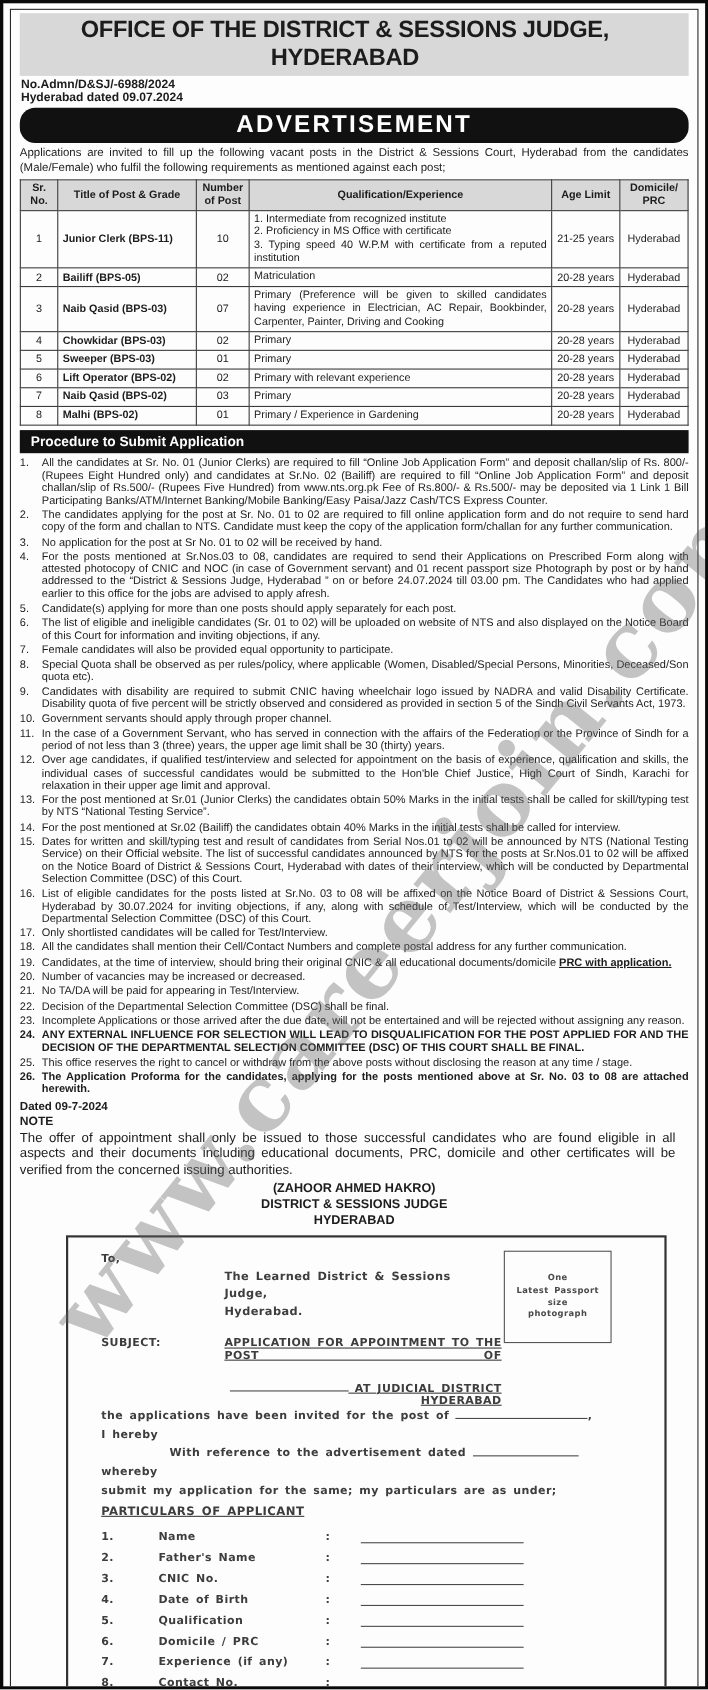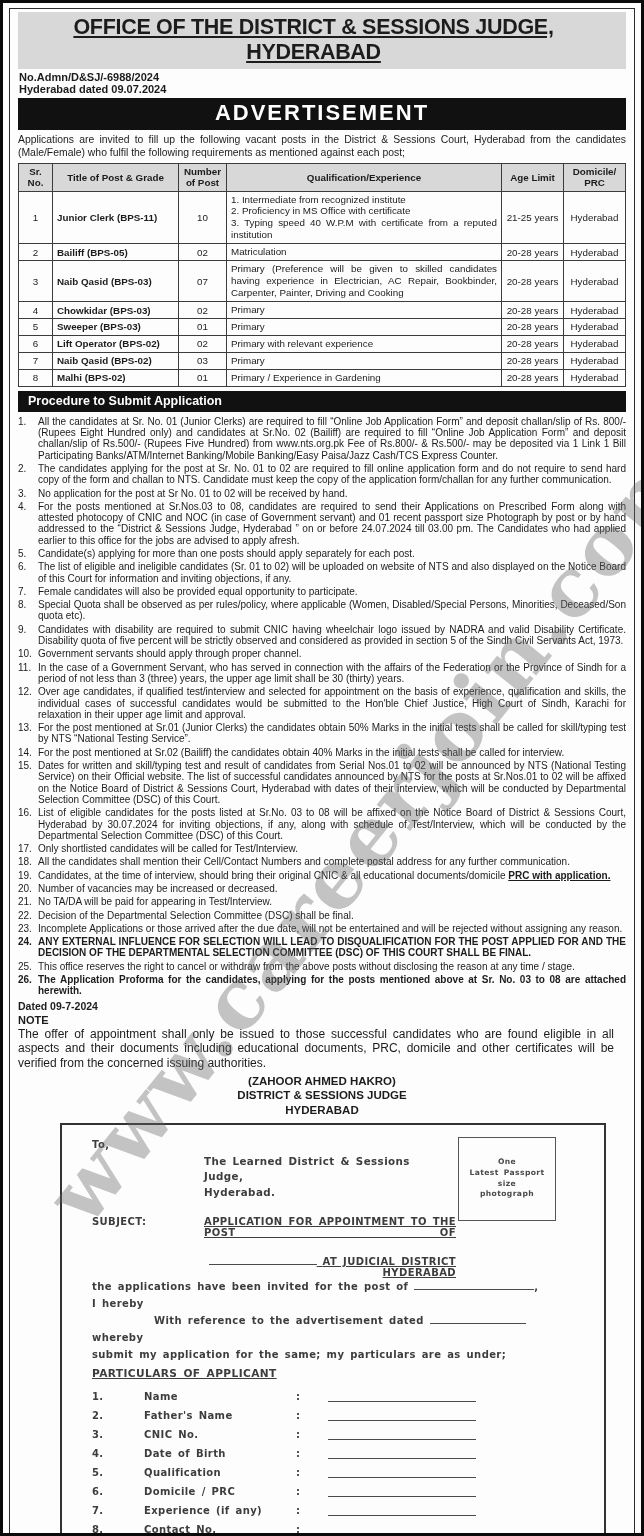--- a/index.html
+++ b/index.html
@@ -1,24 +1,24 @@
 <!DOCTYPE html>
 <html><head>
 <meta charset="utf-8">
 <style>
   html,body{margin:0;padding:0;background:#e9e9e9;}
   .page{position:relative;width:644px;height:1536px;background:#fdfdfd;border:3px solid #0a0a0a;
         box-sizing:border-box;padding:5px 6px 2px 6px;overflow:hidden;
         font-family:"Liberation Sans",sans-serif;color:#1c1c1c;}
   .inner{border:1px solid #2a2a2a;padding:3px 8px 4px 8px;}
   .office-bar{background:#d8d8d8;text-align:center;font-weight:bold;font-size:21.5px;
-              letter-spacing:-0.3px;padding:3px 17px 4px 0;text-decoration:underline;}
+              letter-spacing:-0.3px;padding:3px 17px 4px 0;}
   .refline{display:flex;justify-content:space-between;font-size:11px;font-weight:bold;padding:2px 1px 3px 1px;flex-direction:column;}
   .adv-bar{background:#111;color:#fff;text-align:center;font-weight:bold;font-size:22px;
-           letter-spacing:2px;padding:2px 0 4px 0;}
+           letter-spacing:2px;padding:2px 0 4px 0;border-radius:14px;}
   .intro{font-size:10.4px;line-height:1.25;text-align:justify;margin:3px 0 4px 0;}
   table.posts{border-collapse:collapse;width:100%;font-size:9.8px;table-layout:fixed;}
   table.posts th,table.posts td{border:1px solid #3c3c3c;padding:2px 4px;vertical-align:middle;}
   table.posts th{background:#d8d8d8;font-weight:bold;text-align:center;line-height:1.15;}
   td.c{text-align:center;}
   td.title-cell{font-weight:bold;}
   td.qual{text-align:justify;line-height:1.22;}
   .proc-bar{background:#111;color:#fff;font-weight:bold;font-size:12.5px;padding:3px 0 4px 10px;margin:4px 0 4px 0;}
   .pitem{display:flex;font-size:10px;line-height:11.3px;margin-bottom:2px;}
   .pnum{width:20px;flex:none;}

